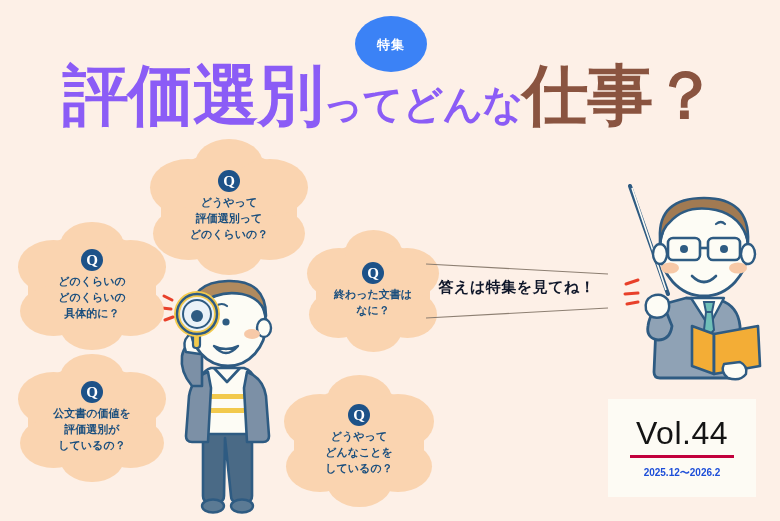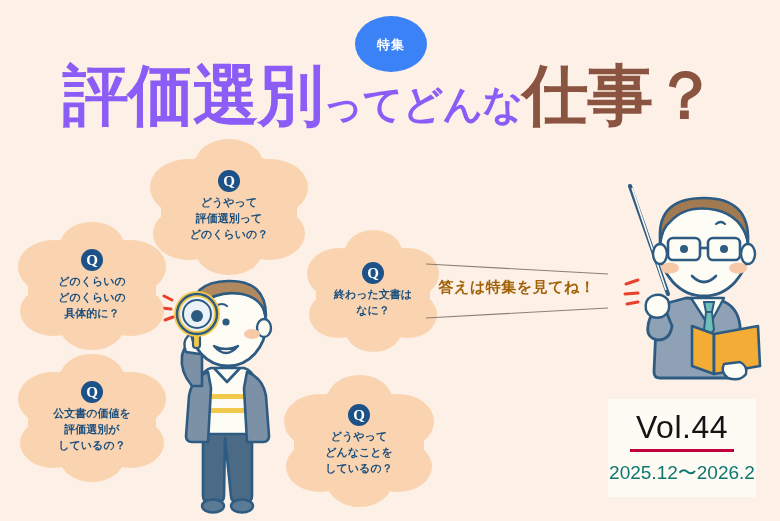--- a/index.html
+++ b/index.html
@@ -133,21 +133,21 @@
     top: 256px;
     width: 186px;
     height: 70px;
     z-index: 4;
   }
   .ribbon-text {
     position: absolute;
     left: 0; top: 22px;
     width: 186px;
     text-align: center;
-    color: #a16207;
+    color: #0f172a;
     font-size: 15px;
     font-weight: bold;
     letter-spacing: 0.5px;
     white-space: nowrap;
   }
   .ribbon svg { position: absolute; left: 0; top: 0; }
 
   
   .vol-box {
     position: absolute;
@@ -170,24 +170,25 @@
     letter-spacing: 0.5px;
     margin-bottom: 6px;
   }
   .vol-rule {
     width: 104px;
     height: 3px;
     background: #c2003c;
     margin-bottom: 8px;
   }
   .vol-date {
-    color: #0f766e;
-    font-size: 19px;
+    color: #1d4ed8;
+    font-size: 10px;
     letter-spacing: 0;
     white-space: nowrap;
+    font-weight: bold;
   }
 
   
   .character { position: absolute; z-index: 2; }
   #char-student { left: 156px; top: 268px; }
   #char-teacher { left: 596px; top: 176px; }
 </style>
 </head>
 <body>
 

